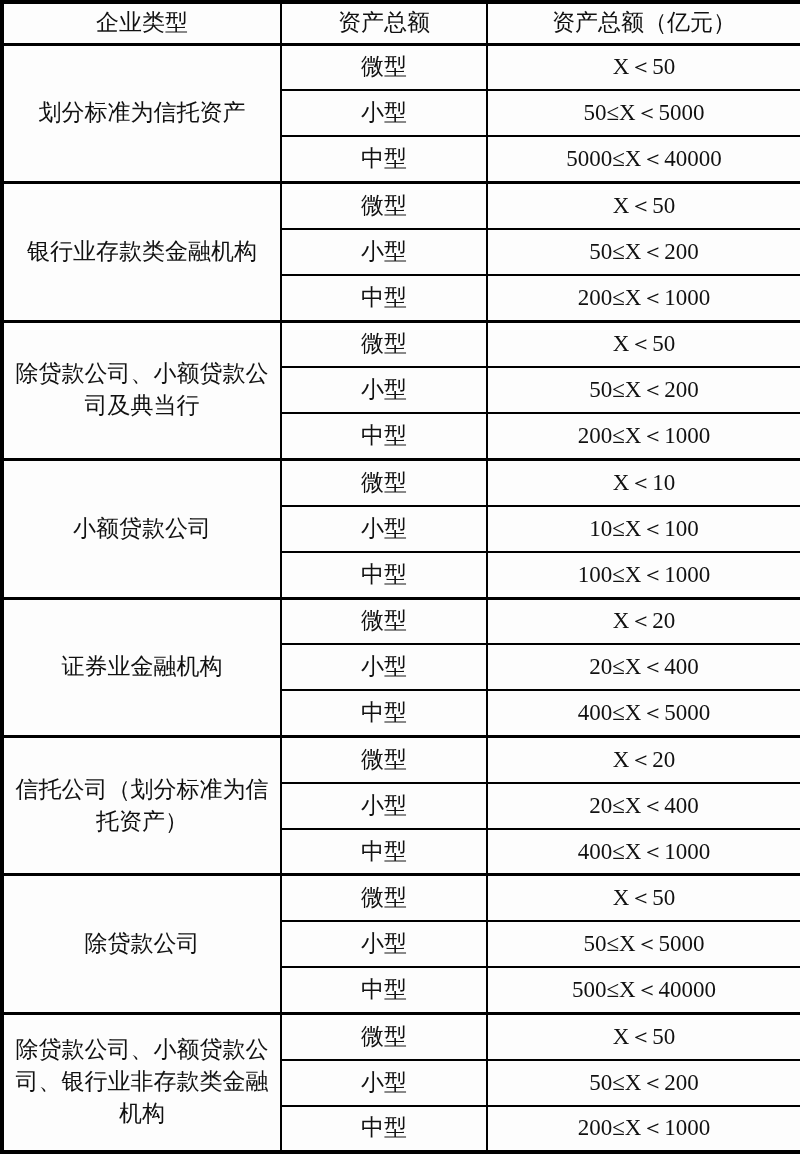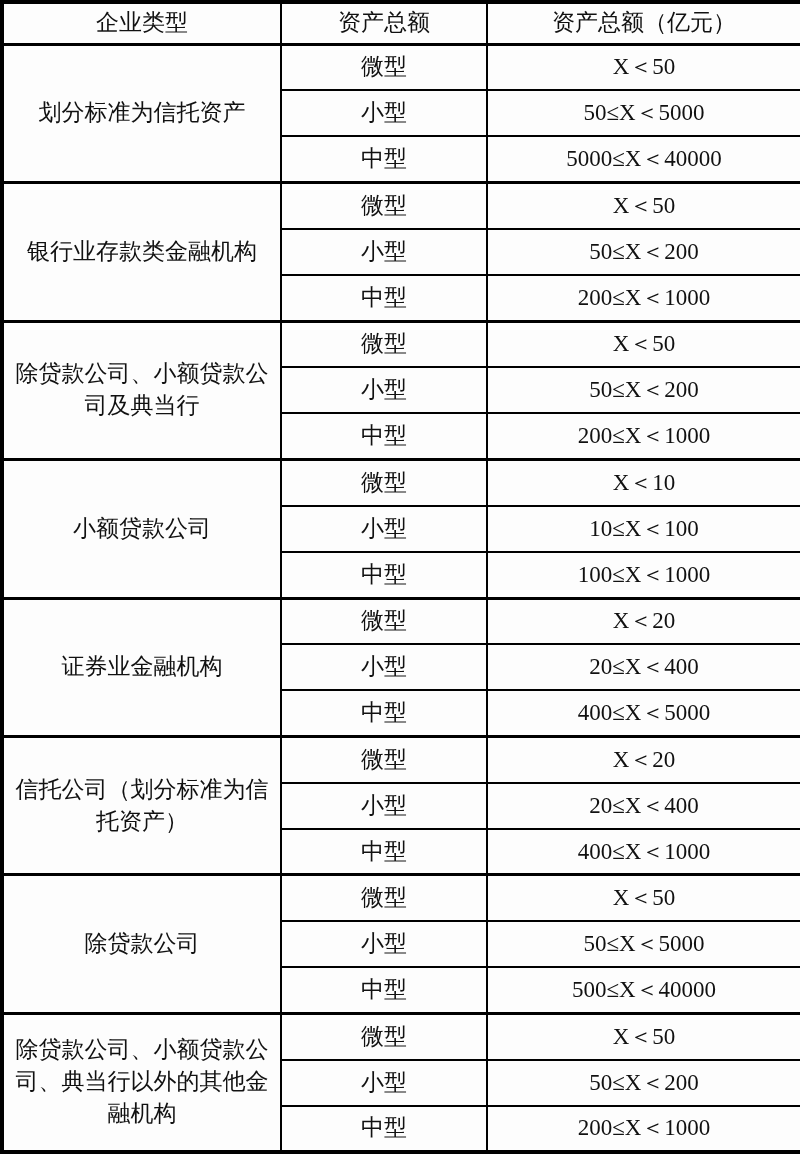--- a/index.html
+++ b/index.html
@@ -151,21 +151,21 @@
       <tr class="data-row">
         <td>小型</td>
         <td>50≤X＜5000</td>
       </tr>
       <tr class="data-row">
         <td>中型</td>
         <td>500≤X＜40000</td>
       </tr>
 
       <tr class="data-row group-start">
-        <td class="type-cell" rowspan="3">除贷款公司、小额贷款公司、典当行以外的其他金融机构</td>
+        <td class="type-cell" rowspan="3">除贷款公司、小额贷款公司、银行业非存款类金融机构</td>
         <td>微型</td>
         <td>X＜50</td>
       </tr>
       <tr class="data-row">
         <td>小型</td>
         <td>50≤X＜200</td>
       </tr>
       <tr class="data-row">
         <td>中型</td>
         <td>200≤X＜1000</td>

